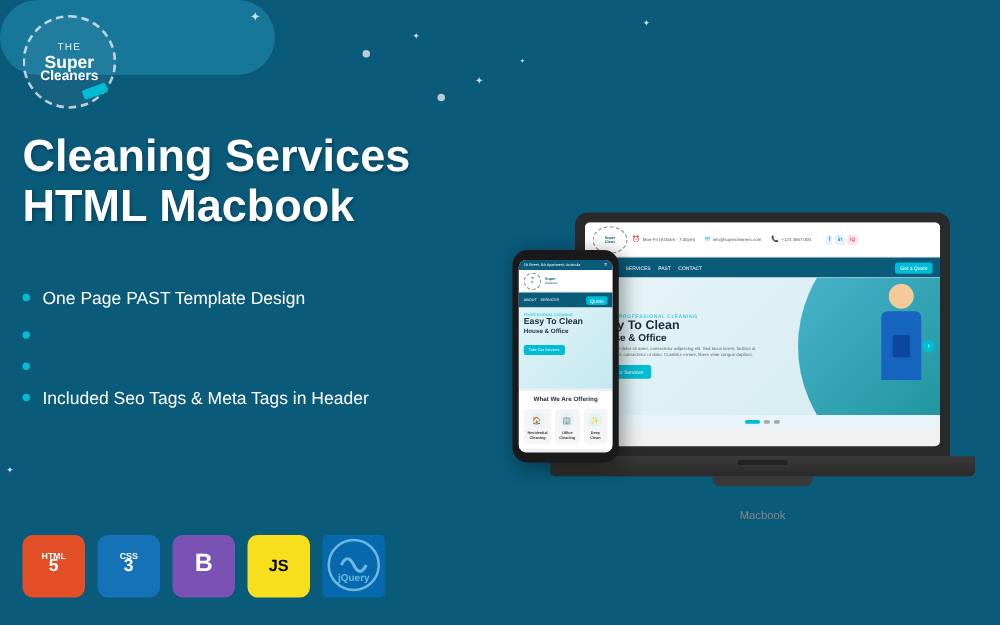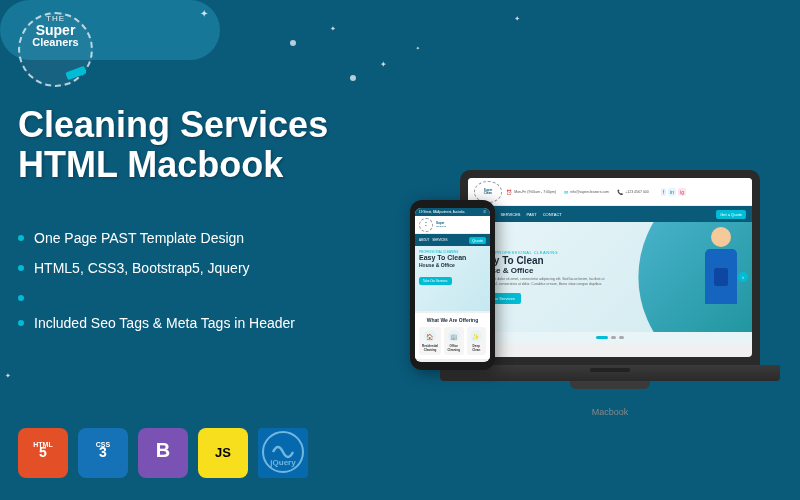--- a/index.html
+++ b/index.html
@@ -56,20 +56,21 @@
     }
 
     .logo-circle {
       width: 75px;
       height: 75px;
       border-radius: 50%;
       border: 2px dashed rgba(255,255,255,0.7);
       display: flex;
       flex-direction: column;
       align-items: center;
+      justify-content: center;
       background: rgba(255,255,255,0.05);
       position: relative;
     }
 
     .logo-text-the {
       font-size: 8px;
       color: rgba(255,255,255,0.9);
       letter-spacing: 1px;
       text-transform: uppercase;
     }
@@ -589,21 +590,20 @@
   <div class="main-subtitle">HTML Macbook</div>
 </div>
 
 <div class="features-list">
   <div class="feature-item">
     <div class="bullet"></div>
     <span>One Page PAST Template Design</span>
   </div>
   <div class="feature-item">
     <div class="bullet"></div>
-    <span>HTML5, CSS3, Bootstrap5, Jquery</span>
   </div>
   <div class="feature-item">
     <div class="bullet"></div>
   </div>
   <div class="feature-item">
     <div class="bullet"></div>
     <span>Included Seo Tags &amp; Meta Tags in Header</span>
   </div>
 </div>
 

